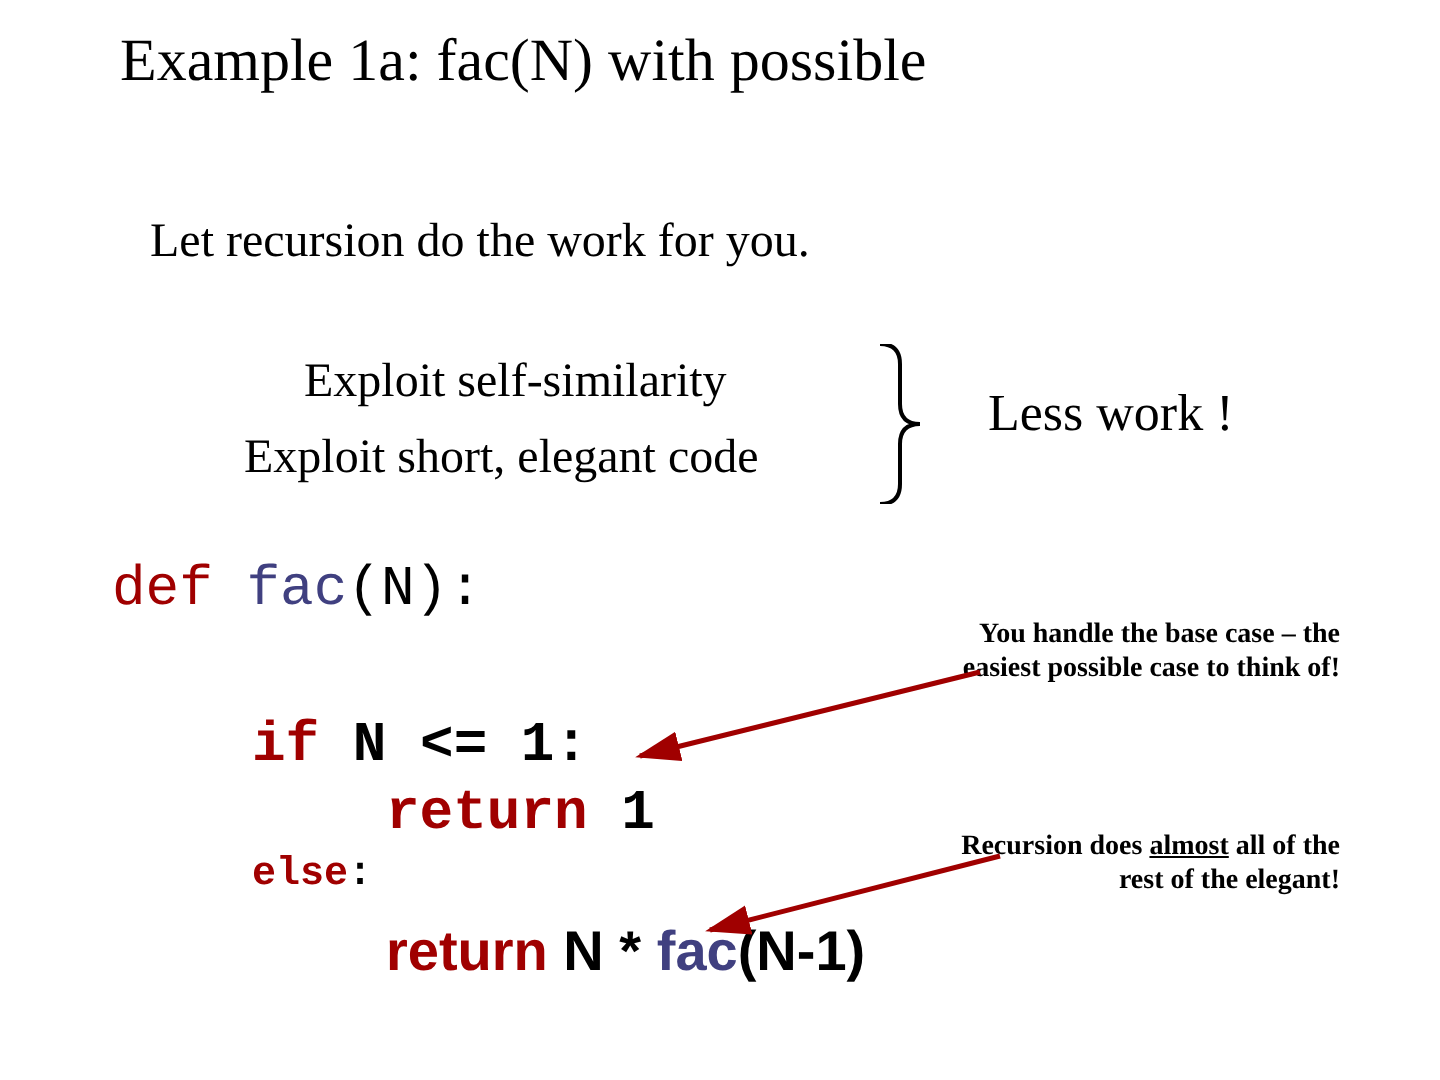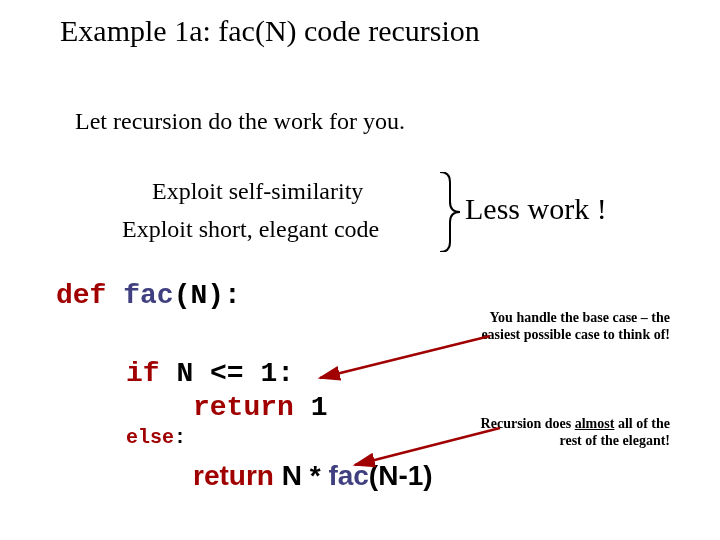--- a/index.html
+++ b/index.html
@@ -34,35 +34,35 @@
     top: 178px;
     left: 152px;
   }
   .sub2 {
     font-size: 24px;
     position: absolute;
     top: 216px;
     left: 122px;
   }
   .right-label {
-    font-size: 30px;
+    font-size: 26px;
     position: absolute;
     top: 192px;
-    left: 465px;
+    left: 494px;
   }
   .brace {
     position: absolute;
     top: 172px;
     left: 432px;
     width: 30px;
     height: 80px;
   }
   .code-def {
     font-family: "Courier New", monospace;
-    font-weight: bold;
+    font-weight: normal;
     font-size: 28px;
     position: absolute;
     top: 280px;
     left: 56px;
   }
   .code-if {
     font-family: "Courier New", monospace;
     font-weight: bold;
     font-size: 28px;
     position: absolute;
@@ -119,21 +119,21 @@
   }
   .underline { text-decoration: underline; text-align: center; }
   .arrow-svg {
     position: absolute;
     pointer-events: none;
   }
 </style>
 </head>
 <body>
 
-<div class="slide-title">Example 1a: fac(N) code recursion</div>
+<div class="slide-title">Example 1a: fac(N) with possible</div>
 
 <div class="headline">Let recursion do the work for you.</div>
 
 <div class="sub1">Exploit self-similarity</div>
 <div class="sub2">Exploit short, elegant code</div>
 
 <svg class="brace" viewBox="0 0 30 80">
   <path d="M 8 0 Q 18 0 18 10 L 18 30 Q 18 40 28 40 Q 18 40 18 50 L 18 70 Q 18 80 8 80" fill="none" stroke="#000" stroke-width="2"></path>
 </svg>
 

